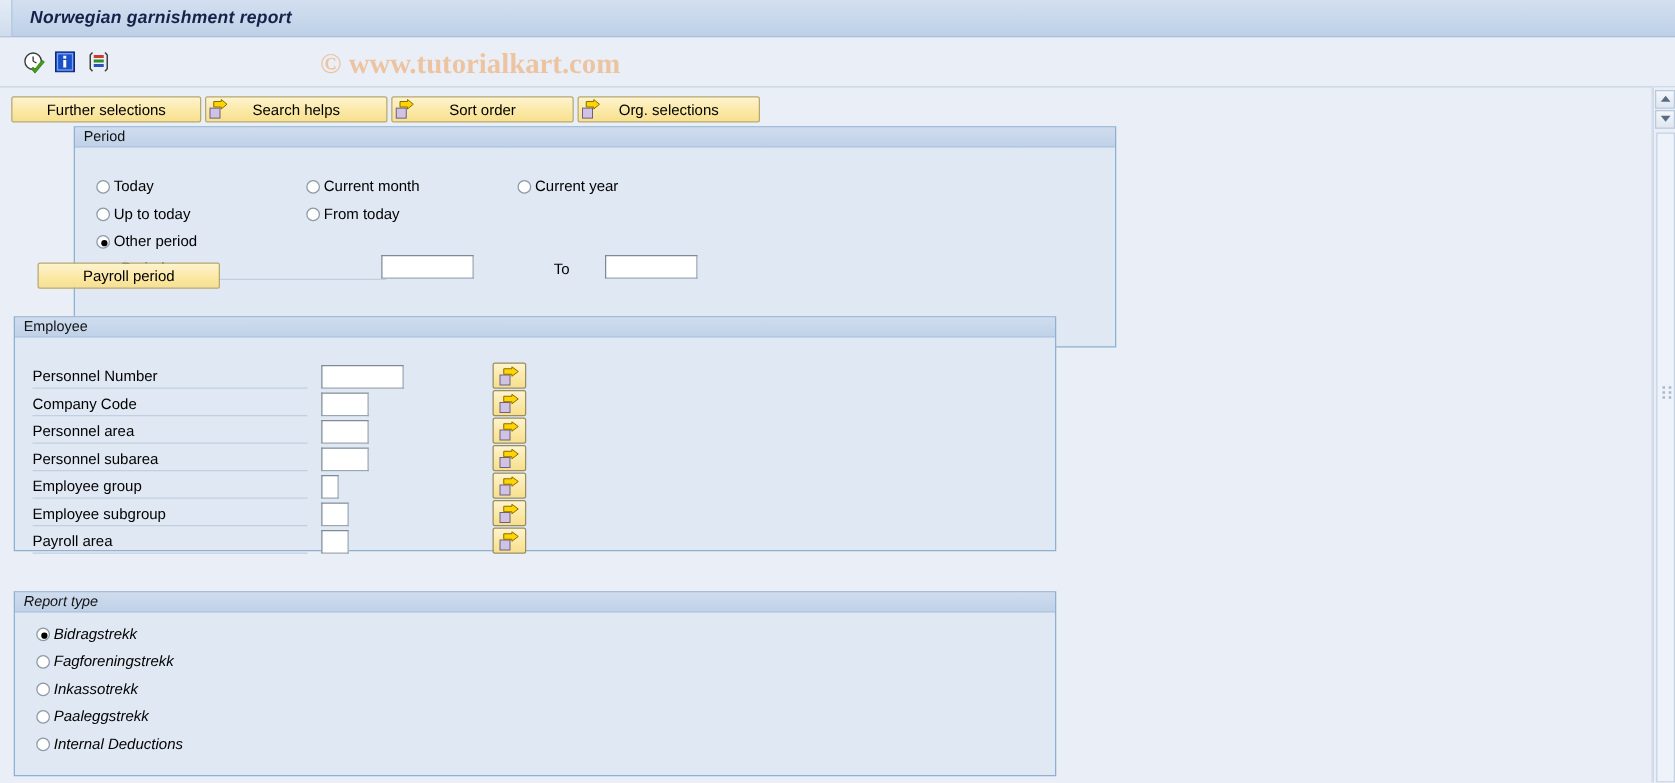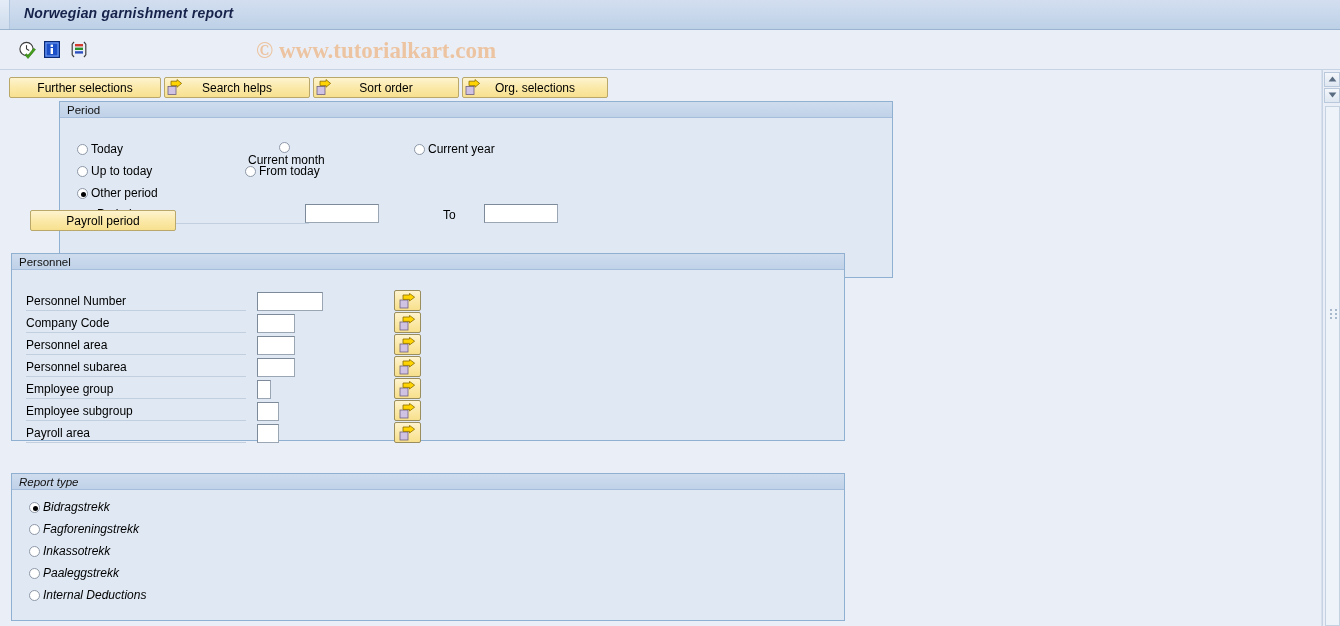--- a/index.html
+++ b/index.html
@@ -255,21 +255,21 @@
 
   <div class="panel" style="left:11px; top:101px; width:834px; height:177px;margin-left:48px;">
     <div class="panel-head">Period</div>
     <div class="panel-body">
 
       <div class="radio" style="left:17px; top:24px;">
         <span class="dot"></span>
         <span class="rlbl">Today</span>
       </div>
 
-      <div class="radio" style="left:185px; top:24px;flex-direction:column;">
+      <div class="radio" style="left:185px; top:24px;">
         <span class="dot"></span>
         <span class="rlbl">Current month</span>
       </div>
 
       <div class="radio" style="left:354px; top:24px;">
         <span class="dot"></span>
         <span class="rlbl">Current year</span>
       </div>
 
       <div class="radio" style="left:17px; top:46px;">
@@ -295,21 +295,21 @@
 
       <input class="finput" style="left: 424px; top: 86px; width: 74px;" value="">
     </div>
   </div>
 
   <div class="btn-pay">
     <span>Payroll period</span>
   </div>
 
   <div class="panel" style="left:11px; top:253px; width:834px; height:188px;">
-    <div class="panel-head">Personnel</div>
+    <div class="panel-head">Employee</div>
     <div class="panel-body">
 
       <div class="flabel" style="left:14px; top:24px; width:220px;">Personnel Number</div>
       <input class="finput" style="left: 245px; top: 22px; width: 66px;" value="">
       <div class="msbtn" style="left:382px; top:20px;">
         <span class="arrowbox">
           <svg width="17" height="16" viewBox="0 0 17 16">
             <rect x="1" y="7" width="8" height="8" fill="#cfc2e2" stroke="#6b6080" stroke-width=".8"></rect>
             <path d="M4 2 L10.5 2 L10.5 0.4 L15.6 4.2 L10.5 8 L10.5 6.4 L4 6.4 Z" fill="#ffd400" stroke="#8a6c00" stroke-width=".8"></path>
           </svg>

